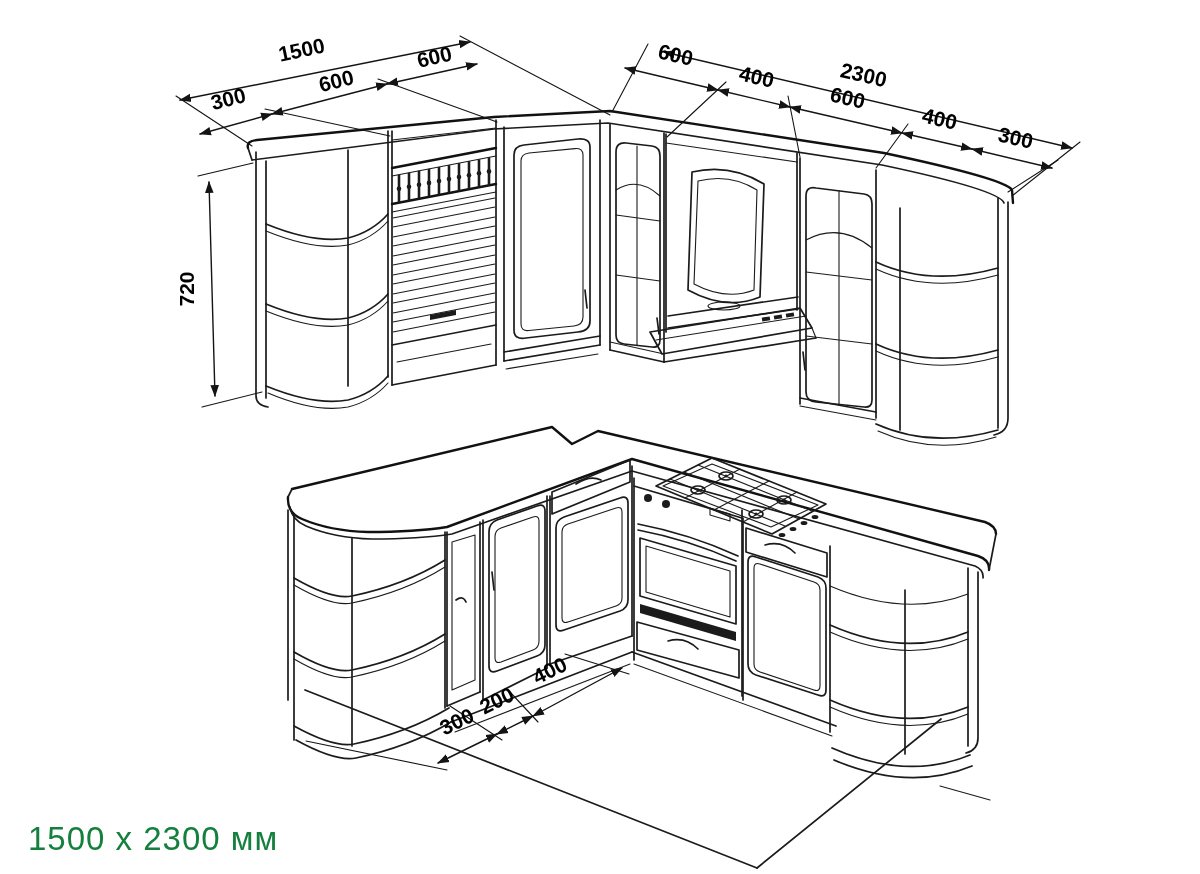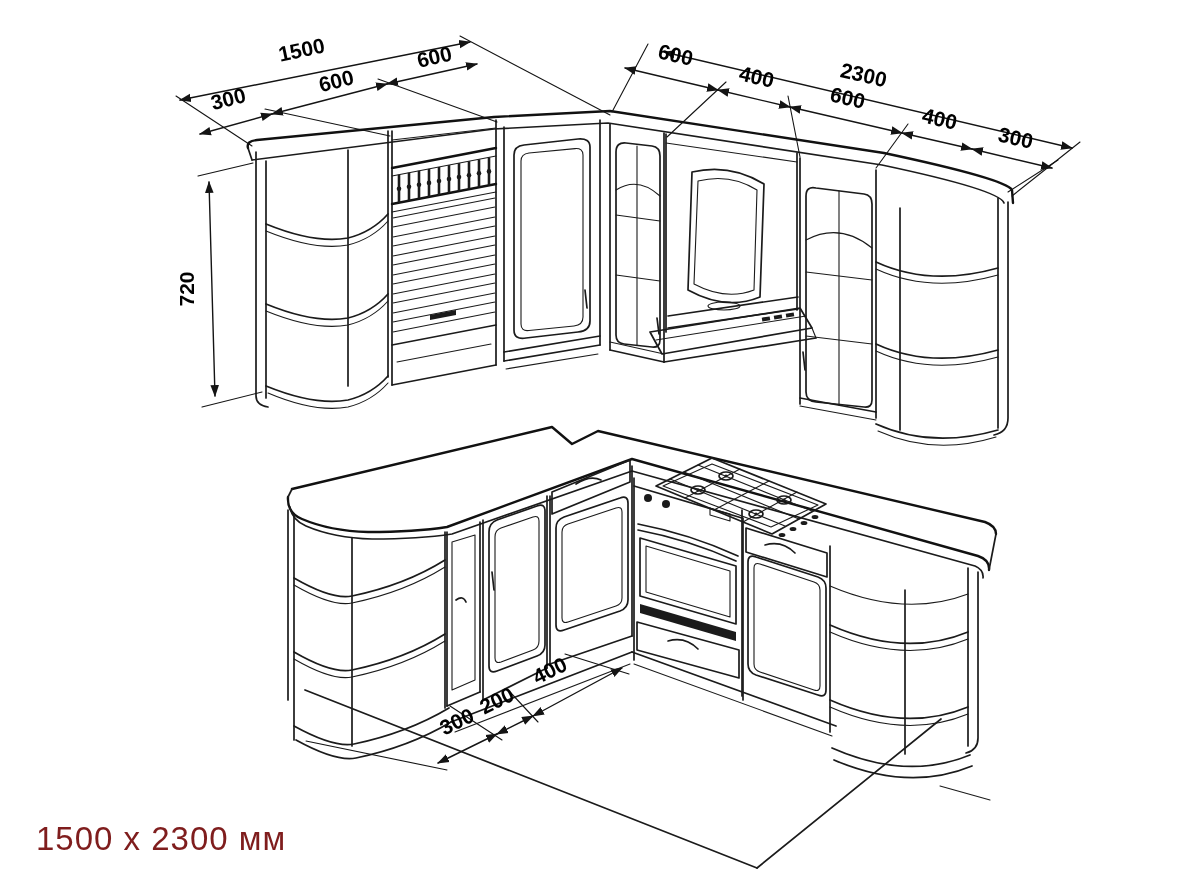--- a/index.html
+++ b/index.html
@@ -6,21 +6,21 @@
   .canvas{position:relative;width:1200px;height:874px;background:#ffffff;overflow:hidden;
           font-family:"Liberation Sans", sans-serif;}
   svg{position:absolute;left:0;top:0;}
   .ln{fill:none;stroke:#1b1b1b;stroke-width:1.7;stroke-linejoin:round;stroke-linecap:round;}
   .thin{fill:none;stroke:#1b1b1b;stroke-width:1.1;stroke-linejoin:round;stroke-linecap:round;}
   .thick{fill:none;stroke:#111;stroke-width:2.4;stroke-linejoin:round;stroke-linecap:round;}
   .dim{fill:none;stroke:#141414;stroke-width:1.4;stroke-linecap:round;}
   .tick{fill:none;stroke:#141414;stroke-width:1.1;stroke-linecap:round;}
   .dark{fill:#1b1b1b;stroke:none;}
   .dimtxt{font-family:"Liberation Sans", sans-serif;font-size:21px;font-weight:bold;fill:#000;text-anchor:middle;}
-  .caption{position:absolute;left:36px;top:820px;font-size:33px;color:#7f1d1d;letter-spacing:1px;}
+  .caption{position:absolute;left:28px;top:820px;font-size:33px;color:#15803d;letter-spacing:1px;}
 </style>
 </head>
 <body>
 
 <div class="canvas">
 <svg width="1200" height="874" viewBox="0 0 1200 874">
   <defs>
     <marker id="ar" viewBox="0 0 10 10" refX="9.2" refY="5" markerWidth="8.5" markerHeight="8.5" orient="auto-start-reverse">
       <path d="M0,1.4 L10,5 L0,8.6 z" fill="#141414"></path>
     </marker>

